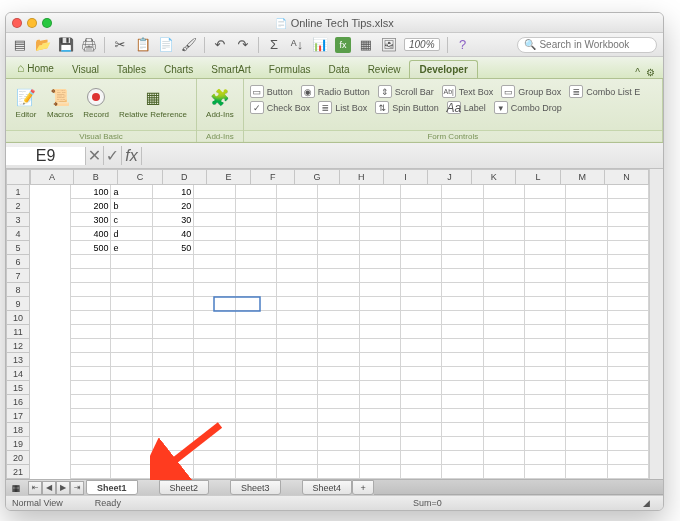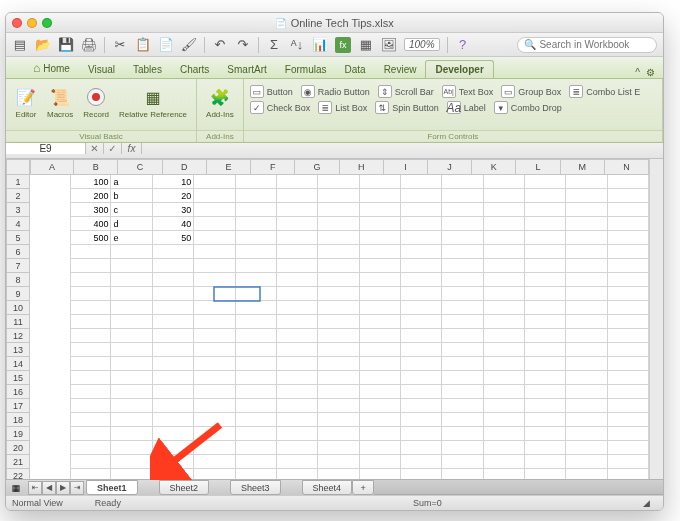--- a/index.html
+++ b/index.html
@@ -10,38 +10,38 @@
 .dot { width: 10px; height: 10px; border-radius: 50%; border: .5px solid rgba(0,0,0,.2); }
 .dot.r { background:#ff5f57;} .dot.y{background:#ffbd2e;} .dot.g{background:#28c840;}
 .title { position: absolute; left: 0; right: 0; text-align: center; color: #555; font-size: 11px; }
 .title::before { content: "📄"; font-size: 10px; margin-right: 3px; }
 .toolbar { height: 24px; background: linear-gradient(#f4f4f4,#e4e4e4); border-bottom: 1px solid #c9c9c9; display: flex; align-items: center; gap: 7px; padding: 0 6px; font-size: 11px; color:#555;}
 .toolbar .ico { width: 16px; height: 16px; display:flex; align-items:center; justify-content:center; font-size:13px; color:#555;}
 .toolbar .sep { width:1px; height:16px; background:#c0c0c0; }
 .zoom { border:1px solid #bbb; background:#fff; padding:0 4px; font-size:10px; border-radius:2px;font-style:italic;}
 .search { margin-left: auto; display:flex; align-items:center; border:1px solid #c9c9c9; background:#fff; border-radius:10px; padding:0 6px; height:16px; width:140px; gap:3px;}
 .search input { border:none; outline:none; font-size:10px; width:100%; color:#888;}
-.tabs { height: 22px; background: linear-gradient(#eef3e8,#d9e8c4); border-bottom:1px solid #b0c191; display:flex; align-items:flex-end; padding-left:18px; gap:0; font-size:10px;}
+.tabs { height: 22px; background: linear-gradient(#eef3e8,#d9e8c4); border-bottom:1px solid #b0c191; display:flex; align-items:flex-end; padding-left:2px; gap:0; font-size:10px;}
 .tab { padding: 3px 9px; color:#4b6329; border-top-left-radius:3px; border-top-right-radius:3px; cursor:pointer;}
 .tab .h{font-size:12px;margin-right:3px;color:#6a8a3a;}
 .tab.active { background:linear-gradient(#eaf0e0,#dce6cb); border:1px solid #abc089; border-bottom:none; font-weight:bold;}
 .tabs .rt { margin-left:auto; display:flex; align-items:center; gap:6px; padding:0 8px; color:#4b6329;}
 .ribbon { height: 64px; background: linear-gradient(#eaf0e0,#dce6cb); border-bottom:1px solid #b0c191; display:flex; font-size:9px; color:#4b6329; }
 .rgroup { border-right:1px solid #c0d0a8; padding: 2px 6px 0; display:flex; flex-direction:column; position:relative; }
 .rgroup-lbl { position:absolute; bottom:1px; left:0; right:0; text-align:center; font-size:8px; color:#7a9358; border-top:1px solid #c5d5ac; padding-top:1px; background:rgba(255,255,255,.15);}
 .rbtns { display:flex; gap:4px; flex:1; align-items:flex-start; padding-top:3px;}
 .rbtn { display:flex; flex-direction:column; align-items:center; gap:2px; padding:2px 3px; font-size:8px; color:#4b6329; cursor:pointer;}
 .rbtn .ic { width:22px; height:22px; display:flex; align-items:center; justify-content:center; font-size:16px;}
 .rec { width:18px;height:18px;border:1px solid #999;border-radius:50%;background:radial-gradient(#fff,#eee);display:flex;align-items:center;justify-content:center;}
 .rec::after{content:"";width:8px;height:8px;border-radius:50%;background:#d33;}
 .fc { display:flex; flex-direction:column; gap:3px; padding-top:4px;}
 .fc-row { display:flex; gap:8px; }
 .fc-item { display:flex; align-items:center; gap:3px; font-size:9px; color:#555; cursor:pointer;}
 .fc-box { width:14px;height:13px;border:1px solid #aaa;border-radius:2px;background:#fff;display:flex;align-items:center;justify-content:center;font-size:9px;}
-.namebox { height: 16px; background:linear-gradient(#f0f0f0,#e4e4e4); border-bottom:1px solid #c0c0c0; display:flex; align-items:flex-start; font-size:10px;}
+.namebox { height: 26px; background:linear-gradient(#f0f0f0,#e4e4e4); border-bottom:1px solid #c0c0c0; display:flex; align-items:center; font-size:16px;}
 .namebox .nb { width: 80px; border-right:1px solid #c0c0c0; padding: 0 5px; text-align:center; color:#333; background:#fff;}
 .namebox .fxbtn { width:18px; text-align:center; color:#777; border-right:1px solid #c0c0c0;}
 .namebox .fxlbl { width:20px; text-align:center; font-style:italic; color:#666; border-right:1px solid #c0c0c0;}
 .namebox .formula { flex:1; padding:0 4px; background:#fff;}
 .grid-area { flex:1; display:flex; overflow:hidden; background:#fff;}
 .rownums { width:24px; background:#eee;}
 .rownums .rh { height:14px; border:1px solid #c6c6c6; border-top:none; text-align:center; font-size:9px; color:#444; display:flex;align-items:center;justify-content:center;}
 .rownums .rh:first-child{height:16px;background:#eee;border-top:1px solid #c6c6c6;}
 .gridmain { flex:1; overflow:hidden; position:relative;}
 .colheads { height:16px; display:flex;}

